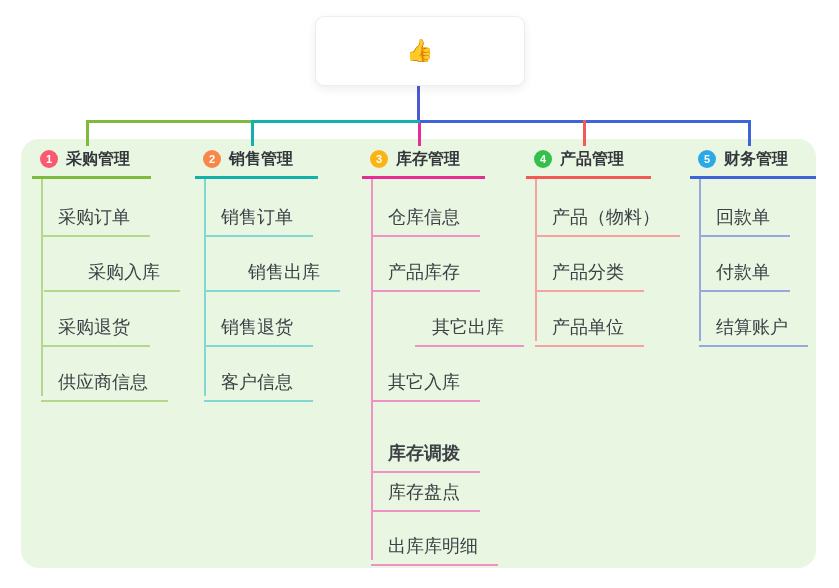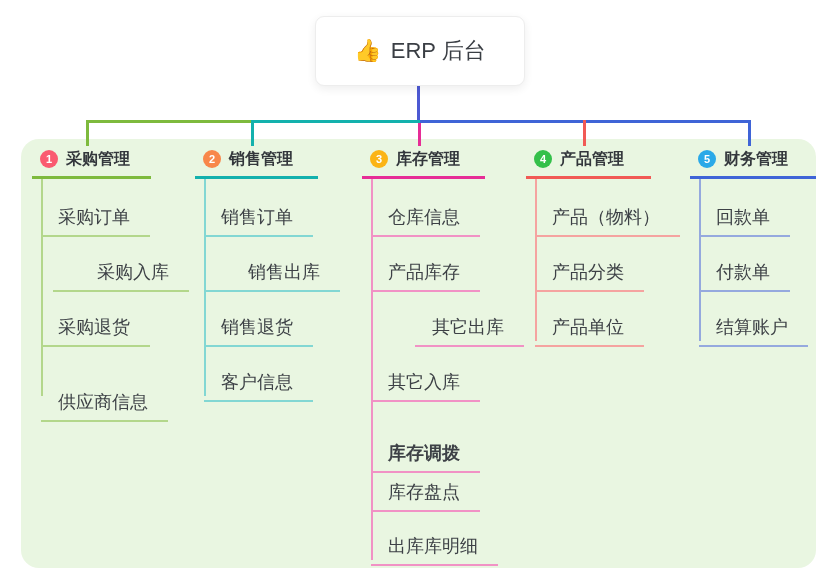--- a/index.html
+++ b/index.html
@@ -41,21 +41,20 @@
   }
 </style>
 </head>
 <body>
 
 <div id="canvas">
   <div id="panel" style="background: rgb(233, 246, 225);"></div>
 
   <div id="root-topic">
     <span>👍</span>
-    <span>ERP 后台</span>
   </div>
 
   <div id="lines">
       <div class="line" style="left: 416.5px; top: 84px; width: 3px; height: 39px; background: rgb(77, 89, 211);"></div>
       <div class="line" style="left: 87.5px; top: 120px; width: 165px; height: 3px; background: rgb(126, 186, 61);"></div>
       <div class="line" style="left: 252.5px; top: 120px; width: 167px; height: 3px; background: rgb(19, 177, 173);"></div>
       <div class="line" style="left: 419.5px; top: 120px; width: 329.5px; height: 3px; background: rgb(63, 100, 215);"></div>
       <div class="line" style="left: 86px; top: 120px; width: 3px; height: 26px; background: rgb(126, 186, 61);"></div>
       <div class="line" style="left: 251px; top: 120px; width: 3px; height: 26px; background: rgb(19, 177, 173);"></div>
       <div class="line" style="left: 418px; top: 123px; width: 3px; height: 23px; background: rgb(230, 45, 150);"></div>
@@ -68,27 +67,27 @@
       <div class="line" style="left: 699px; top: 179px; width: 2px; height: 162px; background: rgb(149, 169, 222);"></div>
     </div>
   <div id="topics">
       <div class="branch-topic" style="left: 32px; top: 142px; width: 111px; border-bottom: 3px solid rgb(126, 186, 61);">
         <span class="badge" style="background: rgb(250, 90, 112);">1</span>
         <span>采购管理</span>
       </div>
       <div class="child-topic" style="left: 41px; top: 191px; border-bottom: 2px solid rgb(179, 215, 139);">
         <span>采购订单</span>
       </div>
-      <div class="child-topic" style="left: 53px; top: 246px; border-bottom: 2px solid rgb(179, 215, 139); padding-left: 44px;">
+      <div class="child-topic" style="left: 44px; top: 246px; border-bottom: 2px solid rgb(179, 215, 139); padding-left: 44px;">
         <span>采购入库</span>
       </div>
       <div class="child-topic" style="left: 41px; top: 301px; border-bottom: 2px solid rgb(179, 215, 139);">
         <span>采购退货</span>
       </div>
-      <div class="child-topic" style="left: 41px; top: 376px; border-bottom: 2px solid rgb(179, 215, 139);">
+      <div class="child-topic" style="left: 41px; top: 356px; border-bottom: 2px solid rgb(179, 215, 139);">
         <span>供应商信息</span>
       </div>
       <div class="branch-topic" style="left: 195px; top: 142px; width: 115px; border-bottom: 3px solid rgb(19, 177, 173);">
         <span class="badge" style="background: rgb(248, 135, 74);">2</span>
         <span>销售管理</span>
       </div>
       <div class="child-topic" style="left: 204px; top: 191px; border-bottom: 2px solid rgb(130, 215, 211);">
         <span>销售订单</span>
       </div>
       <div class="child-topic" style="left: 204px; top: 246px; border-bottom: 2px solid rgb(130, 215, 211); padding-left: 44px;">

